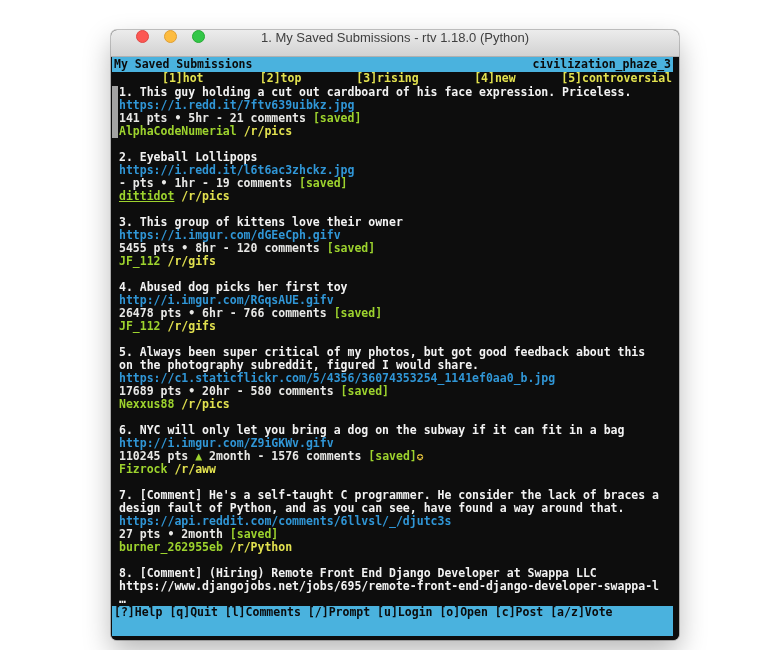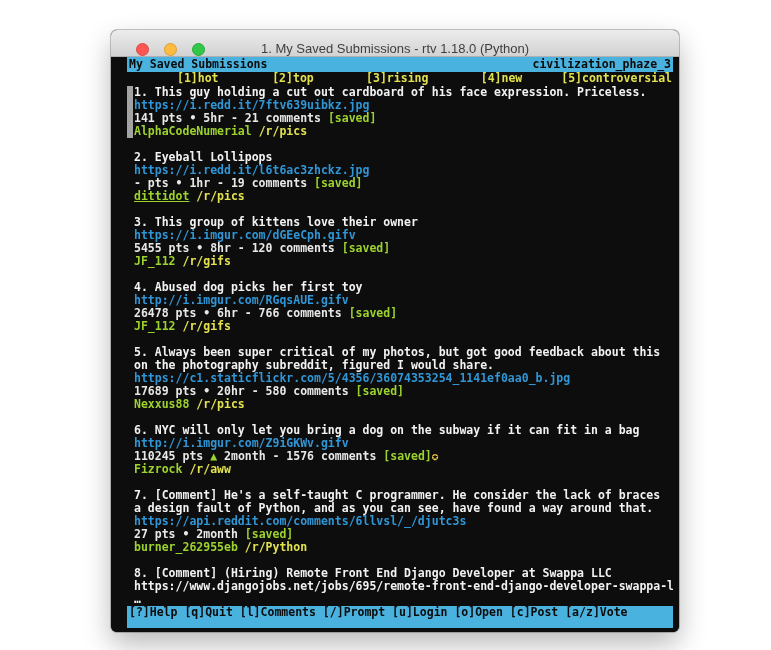--- a/index.html
+++ b/index.html
@@ -8,34 +8,34 @@
     font-family:"DejaVu Sans Mono","Liberation Mono",monospace;
   }
   .window{
     position:absolute;left:111px;top:30px;width:568px;
     border-radius:6px;box-shadow:0 12px 28px rgba(0,0,0,.28), 0 0 0 1px rgba(0,0,0,.22);
     overflow:hidden;background:#0d0d0d;
   }
   .titlebar{
     height:26px;background:linear-gradient(#ececec,#d2d2d2);
     border-bottom:1px solid #b0b0b0;position:relative;
-    display:flex;align-items:flex-end;
+    display:flex;align-items:flex-start;
   }
   .traffic{display:flex;gap:15px;padding-left:25px;align-items:center;}
   .tl{width:13px;height:13px;border-radius:50%;display:inline-block;}
   .tl.red{background:#fc5753;border:1px solid #df4744;box-sizing:border-box;}
   .tl.yellow{background:#fdbc40;border:1px solid #de9f34;box-sizing:border-box;}
   .tl.green{background:#33c748;border:1px solid #27aa35;box-sizing:border-box;}
   .wtitle{
     position:absolute;left:0;right:0;text-align:center;
     font-family:"Liberation Sans","DejaVu Sans",sans-serif;
     font-size:13px;color:#3f3f3f;
   }
   .terminal{
-    background:#0d0d0d;padding:0 6px 4px 16px;
+    background:#0d0d0d;padding:0 6px 4px 1px;
     font-size:11.5px;font-weight:bold;line-height:13px;color:#e8e8e6;
   }
   .hbar{
     height:15px;display:flex;justify-content:space-between;align-items:center;
     padding:0 2px;color:#0b0b0b;
   }
   .menurow{position:relative;height:14px;}
   .menu-item{position:absolute;top:0;white-space:pre;color:inherit;margin-left:48px;}
   .menu-item:nth-child(1){left:2px;}
   .menu-item:nth-child(2){left:17.8%;}
@@ -43,21 +43,21 @@
   .menu-item:nth-child(4){left:56%;}
   .menu-item:nth-child(5){right:1px;text-align:right;}
   .content{padding-top:0;}
   .item{position:relative;padding-left:7px;}
   .item .line{white-space:pre-wrap;max-width:545px;overflow:hidden;}
   .item .line.plain{white-space:pre;max-width:553px;}
   .gap{height:13px;}
   .cursor-bar{position:absolute;left:0;top:0;bottom:0;width:6px;background:#a3a3a3;}
   .t-title{color:#f2f2f2;}
   .t-url{cursor:pointer;}
-  .fbar{height:22px;padding:0 2px;color:#0b0b0b;white-space:pre;overflow:hidden;}
+  .fbar{height:30px;padding:0 2px;color:#0b0b0b;white-space:pre;overflow:hidden;}
   .c-fg{color:#e8e8e6;text-align:center;}
   .c-green{color:#9dd32e;}
   .c-gold{color:#e7c63d;}
   .byline{white-space:pre;}
 </style>
 </head>
 <body>
 
 <div class="window">
   <div class="titlebar">

